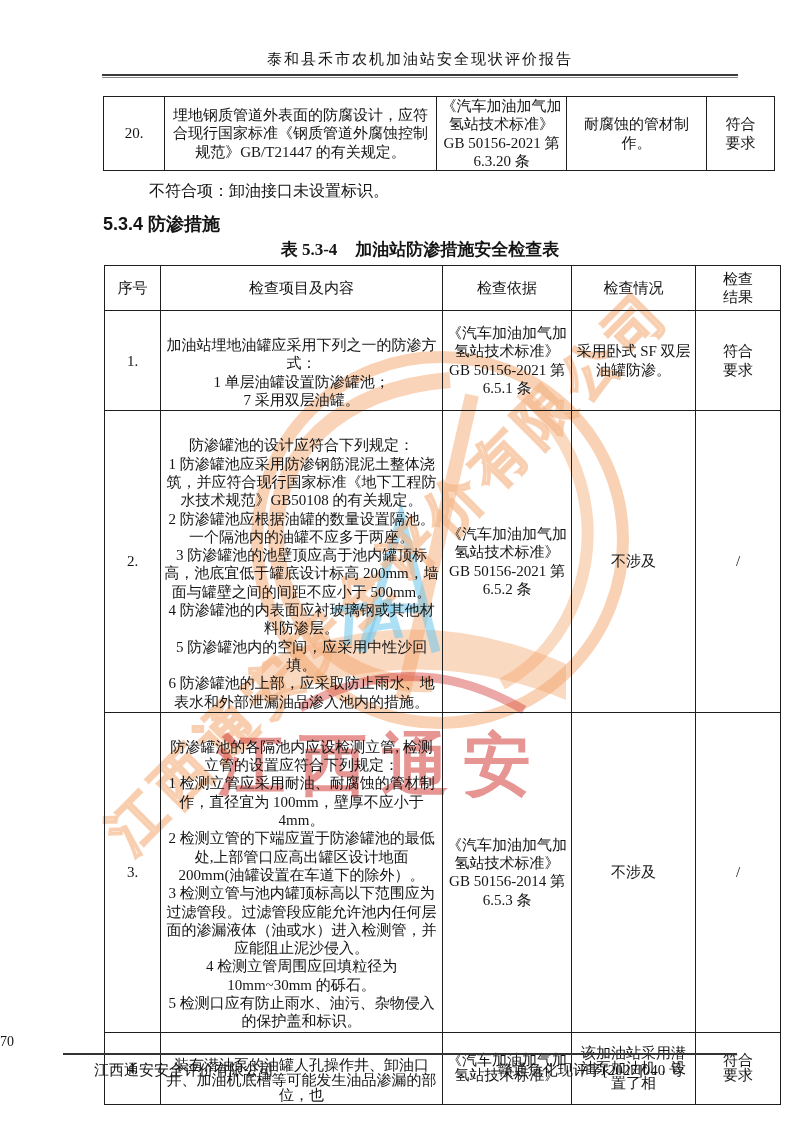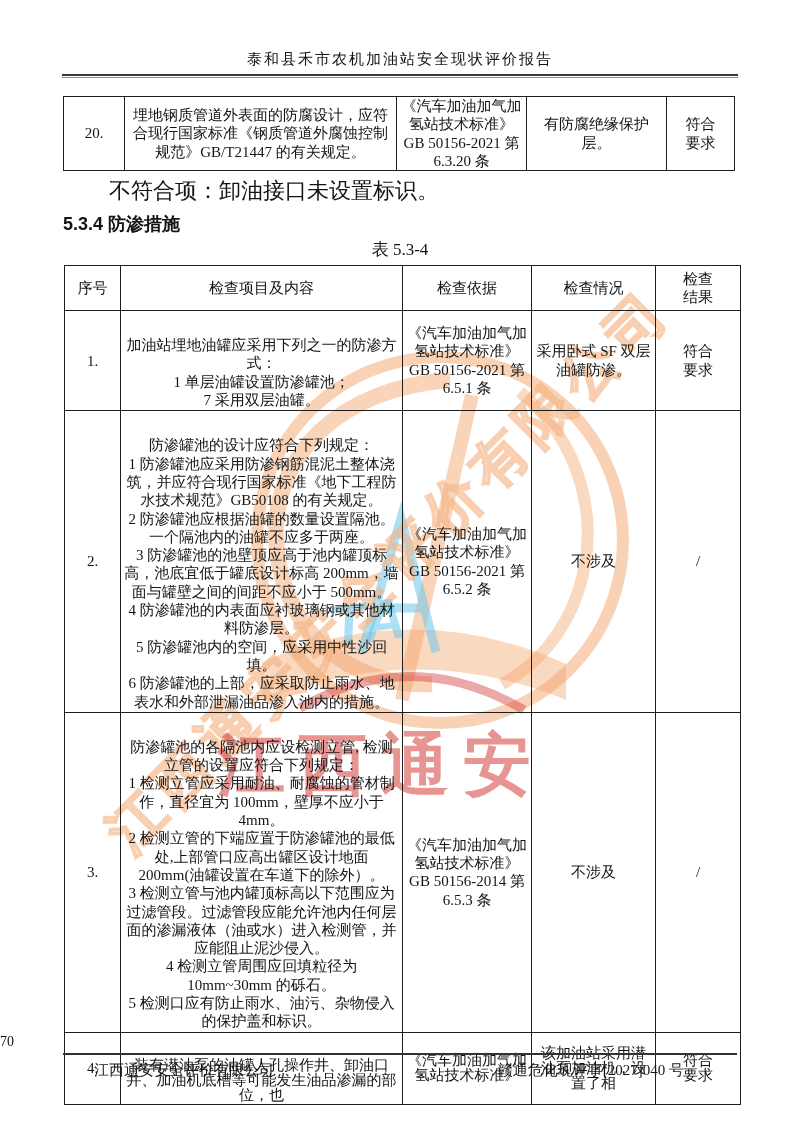--- a/index.html
+++ b/index.html
@@ -29,21 +29,21 @@
     color:rgba(211,62,57,0.55);
   }
   .wm-blue{
     position:absolute;left:330px;top:588px;
     font-family:"Liberation Sans","DejaVu Sans",sans-serif;
     font-size:58px;font-weight:bold;font-style:italic;letter-spacing:2px;
     color:rgba(108,199,236,0.55);
     transform:rotate(-8deg);
   }
   
-  .content{position:relative;z-index:1;}
+  .content{position:relative;z-index:1;padding-left:40px;}
   .doc-header{
     margin-top:48px;height:22px;line-height:22px;
     text-align:center;font-size:15px;letter-spacing:2px;
   }
   .header-rule{
     margin:4px 62px 0 62px;height:0;
     border-top:2px solid #3a3a3a;border-bottom:1px solid #8a8a8a;
     padding-top:1px;
   }
   table{border-collapse:collapse;table-layout:fixed;background:transparent;}
@@ -55,35 +55,36 @@
     overflow:hidden;
   }
   .top-table{margin:18px 0 0 63px;width:671px;}
   .top-table td{height:69px;}
   .main-table{margin:2px 0 0 64px;width:676px;}
   .main-table .hdr td{height:44px;}
   .clauses{padding:1px 0;margin-top:24px;}
   .clause{text-align:center;}
   .narrow{width:2em;margin:0 auto;text-align:center;}
   .noncompliance{
-    margin:7px 0 0 109px;font-size:22px;line-height:25px;
+    margin:7px 0 0 109px;font-size:16px;line-height:25px;
   }
   .section-heading{
     margin:8px 10px 0 63px;height:26px;line-height:26px;
     font-family:"Liberation Sans","DejaVu Sans",sans-serif;
     font-size:18px;font-weight:bold;
   }
   .intro{
     margin:10px 63px 0 63px;width:674px;height:80px;
     font-size:17.5px;line-height:40px;text-indent:2em;
     text-align:justify;overflow:hidden;
   }
   .caption{
     height:26px;line-height:26px;display:flex;justify-content:center;gap:18px;
     font-size:17px;
+    font-weight:bold;
   }
   .r4 td{line-height:15px;}
   
   .page-num{position:absolute;top:1034px;left:0;width:800px;text-align:left;font-size:14px;line-height:16px;z-index:1;}
   .footer-rule{position:absolute;top:1053px;left:63px;right:63px;border-top:2px solid #333;z-index:1;}
   .footer-left{position:absolute;top:1060px;left:94px;font-size:15px;line-height:20px;z-index:1;}
   .footer-right{position:absolute;top:1060px;right:116px;font-size:15px;line-height:20px;z-index:1;}
 </style>
 </head>
 <body>
@@ -121,35 +122,36 @@
           <col style="width:272px">
           <col style="width:130px">
           <col style="width:140px">
           <col style="width:68px">
         </colgroup>
       <tbody>
           <tr>
         <td>20.</td>
         <td>埋地钢质管道外表面的防腐设计，应符合现行国家标准《钢质管道外腐蚀控制规范》GB/T21447 的有关规定。</td>
         <td>《汽车加油加气加氢站技术标准》GB 50156-2021 第 6.3.20 条</td>
-        <td>有防腐绝缘保护层。</td>
+        <td>耐腐蚀的管材制作。</td>
         <td>
               <div class="narrow">符合要求</div>
             </td>
       </tr>
     </tbody>
       </table>
 
     <div class="noncompliance">不符合项：卸油接口未设置标识。</div>
 
     <div class="section-heading">5.3.4 防渗措施</div>
 
 
     <div class="caption">
       <span>表 5.3-4</span>
+      <span>加油站防渗措施安全检查表</span>
     </div>
 
     <table class="main-table">
       <colgroup>
           <col style="width:56px">
           <col style="width:282px">
           <col style="width:129px">
           <col style="width:124px">
           <col style="width:85px">
         </colgroup>

